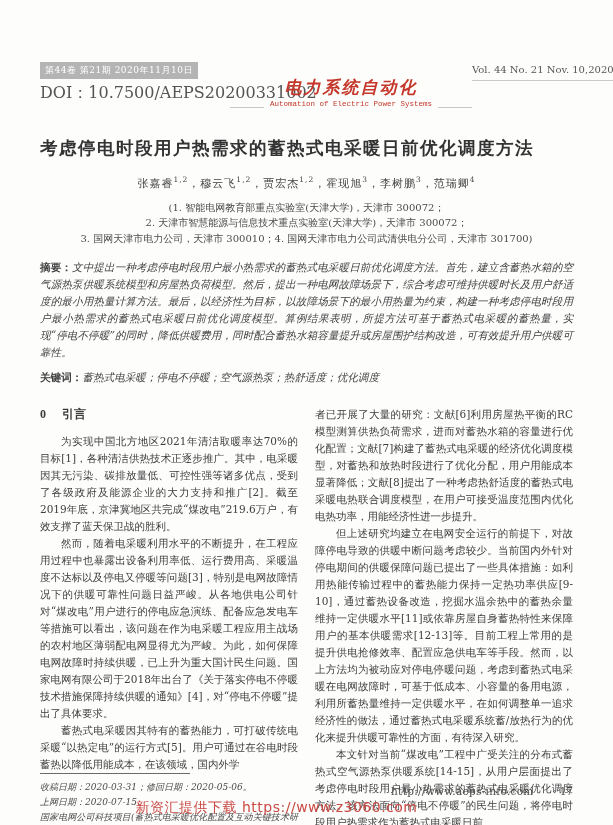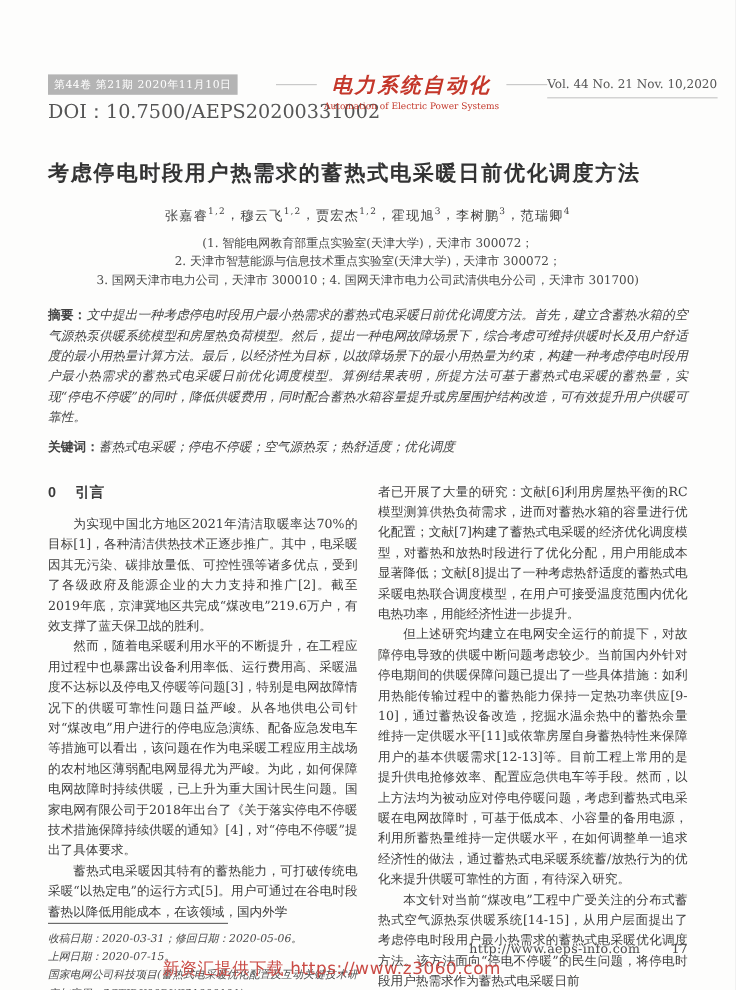--- a/index.html
+++ b/index.html
@@ -35,23 +35,24 @@
   }
   .doi {
     font-size: 16px;
     color: #555;
     margin-top: 4px;
     white-space: nowrap;
   }
   .hdr-center {
     flex: 1;
     display: flex;
-    align-items: flex-start;
+    align-items: flex-end;
     justify-content: center;
-    margin-top: 2px;
+    margin-top: 18px;
+    font-family: Liberation Mono, monospace;
   }
   .hdr-rule {
     width: 34px;
     height: 1px;
     background: #c9c9c9;
     margin-top: 10px;
   }
   .logo-stack { text-align: center; padding: 0 6px; }
   .logo-cn {
     color: #c4372a;
@@ -118,21 +119,21 @@
     color: #414141;
     margin-bottom: 16px;
   }
   .keywords .lbl { font-weight: bold; }
   .keywords .kai { font-style: italic; }
 
   
   .cols { display: flex; gap: 17px; height: 405px; }
   .col { width: 258px; display: flex; flex-direction: column; }
   .sec-head {
-    font-family: Liberation Sans, sans-serif;
+    font-family: Liberation Serif, serif;
     font-size: 12px;
     font-weight: bold;
     color: #3a3a3a;
     margin: 4px 0 10px 0;
   }
   .sec-head .num { margin-right: 16px; }
   .body-p {
     font-size: 10.5px;
     line-height: 1.62;
     text-align: justify;

